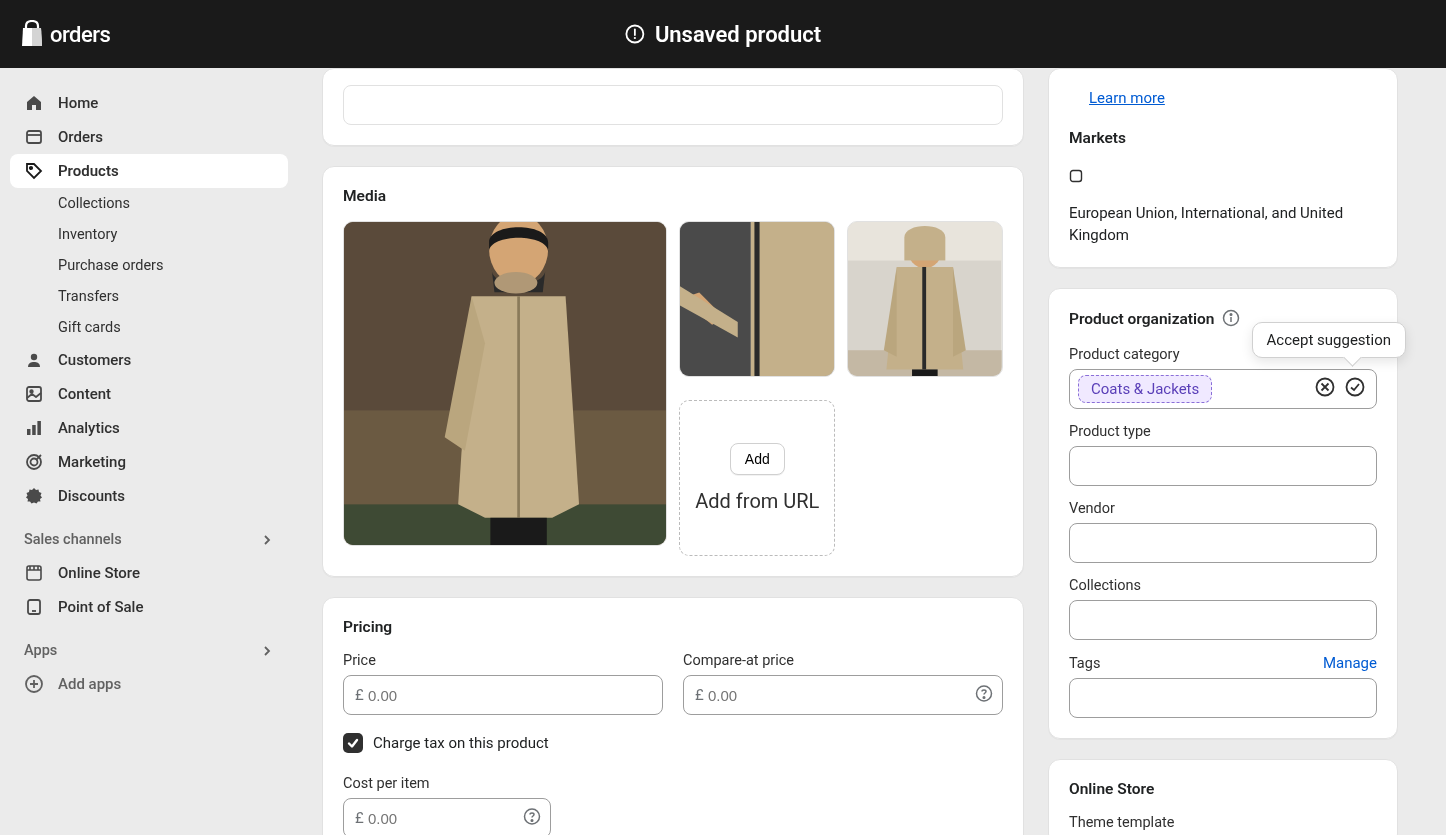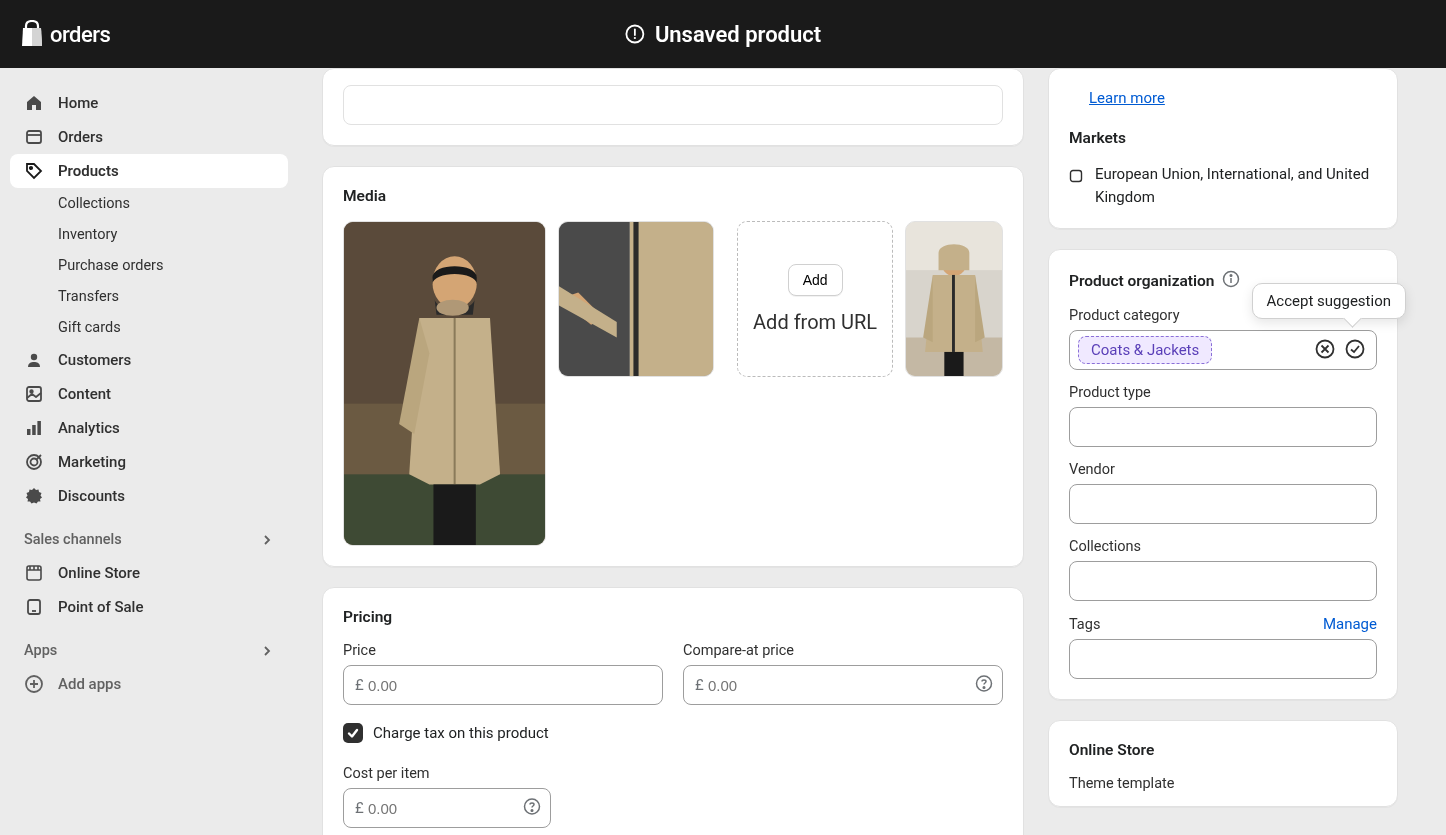--- a/index.html
+++ b/index.html
@@ -30,21 +30,21 @@
 .field { width: 100%; border: 1px solid #9d9d9d; border-radius: 8px; padding: 8px 12px; font-size: 15px; height: 40px; background: #fff; }
 .field-wrap { position: relative; }
 .field-prefix { position: absolute; left: 12px; top: 50%; transform: translateY(-50%); color: #6d7175; font-size: 15px; }
 .field.with-prefix { padding-left: 24px; }
 .field-suffix { position: absolute; right: 10px; top: 50%; transform: translateY(-50%); color: #6d7175; }
 .pricing-row { display: flex; gap: 20px; }
 .pricing-col { flex: 1; }
 .checkbox-row { display: flex; align-items: center; gap: 10px; margin-top: 18px; font-size: 15px; }
 .chk { width: 20px; height: 20px; background: #303030; border-radius: 5px; display: flex; align-items: center; justify-content: center; }
 .link-blue { color: #005bd3; text-decoration: underline; cursor: pointer; font-size: 15px; }
-.markets-row { display: flex; gap: 12px; font-size: 15px; line-height: 1.5; }
+.markets-row { display: flex; gap: 12px; font-size: 15px; line-height: 1.5; flex-direction: column; }
 .org-title-row { display: flex; align-items: center; gap: 8px; margin-bottom: 16px; }
 .category-pill-row { border: 1px solid #9d9d9d; border-radius: 8px; height: 40px; display: flex; align-items: center; justify-content: space-between; padding: 0 10px 0 8px; position: relative; }
 .pill { background: #f0e9ff; border: 1.5px dashed #8a6fd8; color: #5a3fb8; border-radius: 8px; padding: 4px 12px; font-size: 15px; }
 .pill-actions { display: flex; gap: 8px; }
 .tooltip { position: absolute; top: -48px; right: -30px; background: #fff; border: 1px solid #d0d0d0; border-radius: 10px; padding: 8px 14px; font-size: 15px; white-space: nowrap; box-shadow: 0 4px 12px rgba(0,0,0,0.1); }
 .tooltip::after { content: ""; position: absolute; bottom: -7px; right: 46px; width: 12px; height: 12px; background: #fff; border-right: 1px solid #d0d0d0; border-bottom: 1px solid #d0d0d0; transform: rotate(45deg); }
 .tags-row { display: flex; justify-content: space-between; align-items: baseline; margin-bottom: 6px; }
 .link-action { color: #005bd3; font-size: 15px; cursor: pointer; }
 svg.ic { width: 20px; height: 20px; }
 .hidden-input { height: 40px; border: 1px solid #e1e1e1; border-radius: 8px; }
@@ -210,21 +210,21 @@
                 <ellipse cx="130" cy="60" rx="22" ry="26" fill="#d4a574"></ellipse>
                 <path d="M108 55 C108 40 152 40 152 55 L152 62 C152 48 108 48 108 62 Z" fill="#1a1a1a"></path>
                 <path d="M110 75 C110 90 150 90 150 75 L148 92 L112 92 Z" fill="#2a2a2a"></path>
                 <path d="M95 95 L165 95 L175 250 L155 260 L130 260 L105 260 L85 250 Z" fill="#c4b08a"></path>
                 <path d="M95 95 L75 200 L90 210 L105 130 Z" fill="#baa67e"></path>
                 <path d="M130 95 L130 260" stroke="#8a7a5a" stroke-width="2"></path>
                 <rect x="109" y="260" width="42" height="60" fill="#1a1a1a"></rect>
                 <ellipse cx="128" cy="85" rx="16" ry="8" fill="#b09876"></ellipse>
               </svg>
           </div>
-          <div style="display:flex;gap:23px">
+          <div style="display:flex;flex-direction:column;gap:23px">
             <div class="thumb">
               <svg class="jacket-svg" viewBox="0 0 120 160" preserveAspectRatio="xMidYMid slice">
                   <rect width="120" height="160" fill="#999"></rect>
                   <rect x="55" y="0" width="65" height="160" fill="#c4b08a"></rect>
                   <rect x="0" y="0" width="55" height="160" fill="#4a4a4a"></rect>
                   <rect x="58" y="10" width="4" height="140" fill="#2a2a2a"></rect>
                   <path d="M0 80 L25 100 L35 95 L15 75 Z" fill="#d4a574"></path>
                   <path d="M0 70 L45 98 L45 110 L0 85 Z" fill="#c4b08a"></path>
                 </svg>
             </div>

